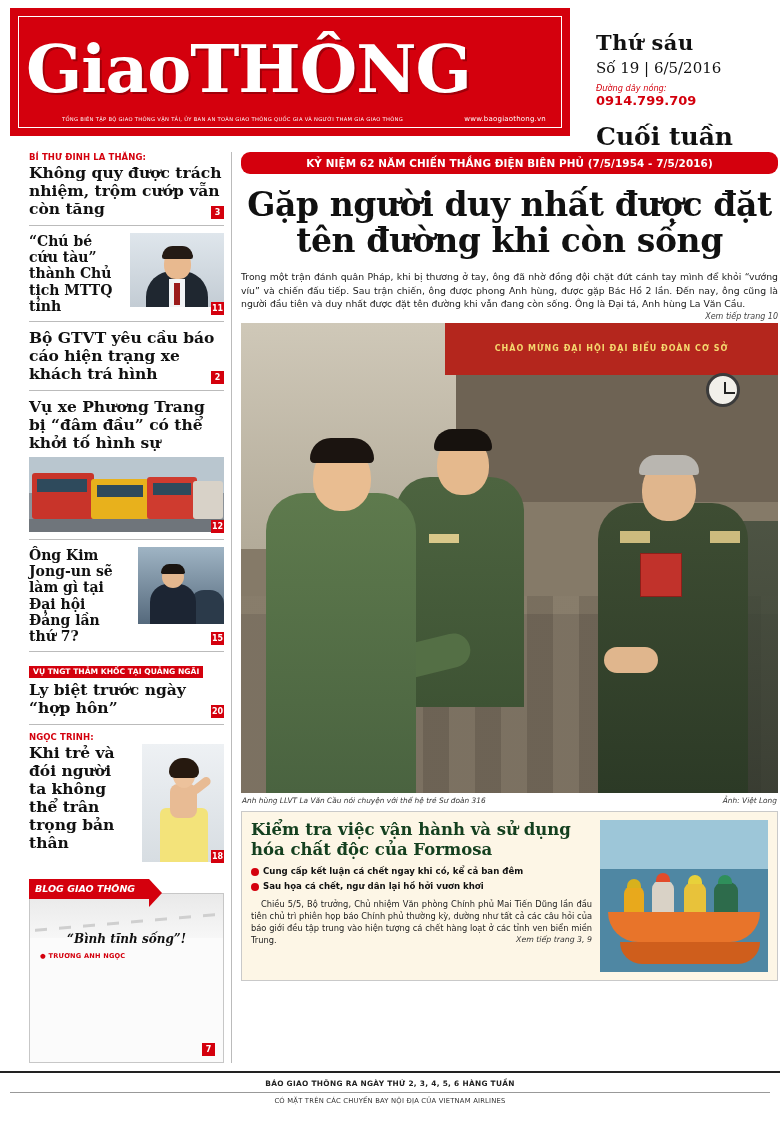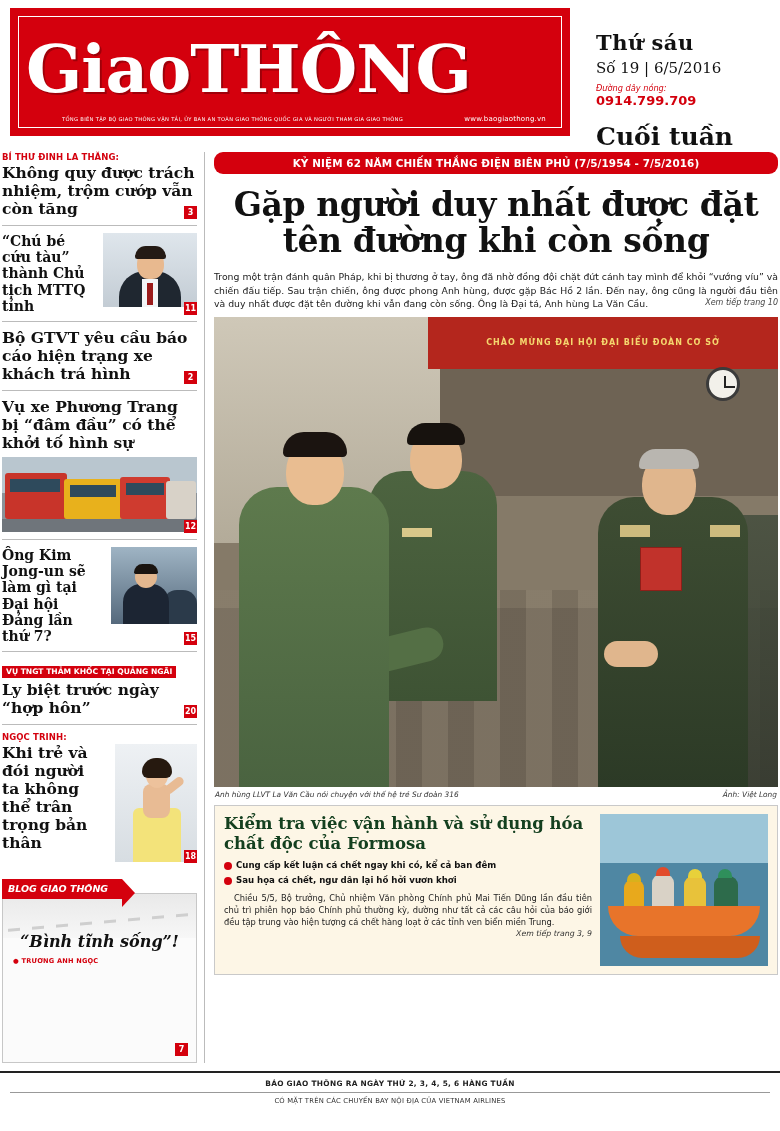--- a/index.html
+++ b/index.html
@@ -90,20 +90,21 @@
     font-size: 25px;
     color: #111;
     margin-top: 14px;
   }
 
   
   .content {
     position: relative;
     display: flex;
     padding: 0 2px;
+    margin-left: 27px;
   }
   .col-left {
     width: 203px;
     padding-right: 7px;
     border-right: 1px solid #bbb;
   }
   .col-right {
     flex: 1;
     padding-left: 9px;
   }
@@ -257,21 +258,21 @@
     position: absolute; left: -10%; top: 26px; width: 130%; height: 3px;
     background: repeating-linear-gradient(90deg, #cfcfcf 0 12px, transparent 12px 24px);
     transform: rotate(-5deg);
   }
   .blog-title {
     position: relative;
     text-align: center;
     font-family: "DejaVu Serif", serif;
     font-weight: bold;
     font-style: italic;
-    font-size: 16px;
+    font-size: 12px;
     color: #111;
     margin-top: 22px;
   }
   .blog-author {
     font-size: 6.6px;
     color: #d4000d;
     font-weight: bold;
     letter-spacing: 0.2px;
     margin: 6px 0 3px 0;
     text-align: left;

